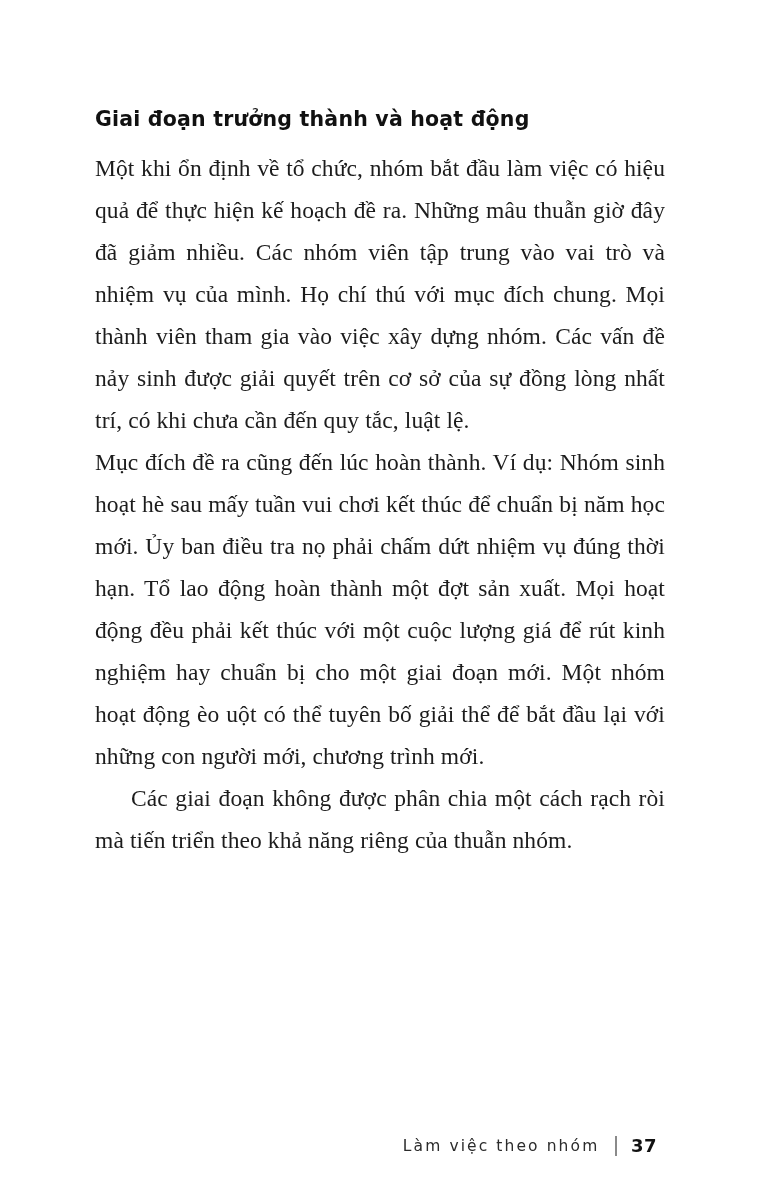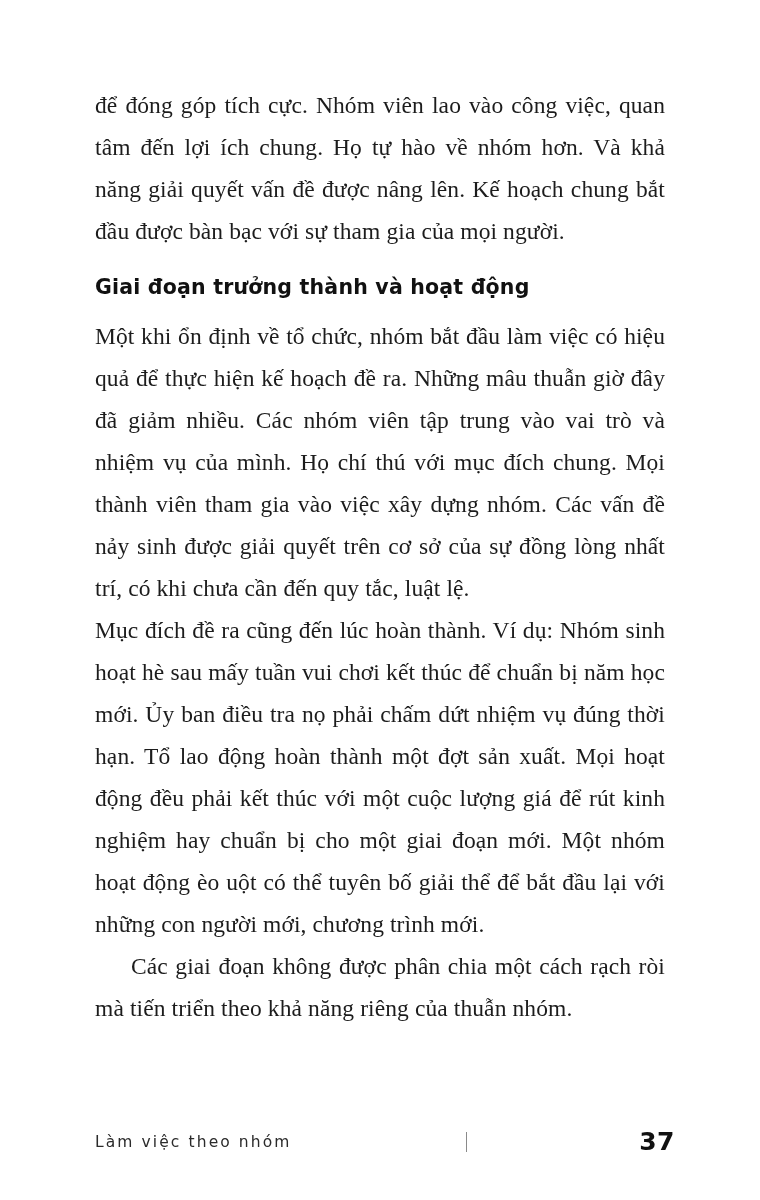--- a/index.html
+++ b/index.html
@@ -49,54 +49,53 @@
     color: #111111;
     letter-spacing: 0.2px;
   }
   .heading-block {
     margin-top: 20px;
     margin-bottom: 13px;
   }
   .footer {
     position: absolute;
     left: 95px;
-    right: 85px;
+    right: 103px;
     bottom: 44px;
     display: flex;
-    justify-content: space-between;
+    justify-content: flex-end;
     align-items: center;
     font-family: "DejaVu Sans", sans-serif;
   }
   .footer-title {
     font-size: 15.5px;
     letter-spacing: 2.1px;
     color: #2b2b2b;
     font-weight: normal;
   }
   .footer-sep {
     display: inline-block;
     width: 1.6px;
     height: 20px;
     background: #8a8a8a;
     margin: 0 14px 0 16px;
   }
   .footer-page {
-    font-size: 25px;
+    font-size: 18px;
     font-weight: bold;
     color: #111111;
     letter-spacing: 0.5px;
   }
 </style>
 </head>
 <body>
 
 <div class="page">
   <div class="content">
 
-    <p class="body-text gap-after-para">để đóng góp tích cực. Nhóm viên lao vào công việc, quan tâm đến lợi ích chung. Họ tự hào về nhóm hơn. Và khả năng giải quyết vấn đề được nâng lên. Kế hoạch chung bắt đầu được bàn bạc với sự tham gia của mọi người.</p>
 
     <div class="heading-block">
       <h2 class="section-heading">Giai đoạn trưởng thành và hoạt động</h2>
     </div>
 
     <p class="body-text">Một khi ổn định về tổ chức, nhóm bắt đầu làm việc có hiệu quả để thực hiện kế hoạch đề ra. Những mâu thuẫn giờ đây đã giảm nhiều. Các nhóm viên tập trung vào vai trò và nhiệm vụ của mình. Họ chí thú với mục đích chung. Mọi thành viên tham gia vào việc xây dựng nhóm. Các vấn đề nảy sinh được giải quyết trên cơ sở của sự đồng lòng nhất trí, có khi chưa cần đến quy tắc, luật lệ.</p>
 
 
     <p class="body-text">Mục đích đề ra cũng đến lúc hoàn thành. Ví dụ: Nhóm sinh hoạt hè sau mấy tuần vui chơi kết thúc để chuẩn bị năm học mới. Ủy ban điều tra nọ phải chấm dứt nhiệm vụ đúng thời hạn. Tổ lao động hoàn thành một đợt sản xuất. Mọi hoạt động đều phải kết thúc với một cuộc lượng giá để rút kinh nghiệm hay chuẩn bị cho một giai đoạn mới. Một nhóm hoạt động èo uột có thể tuyên bố giải thể để bắt đầu lại với những con người mới, chương trình mới.</p>
 

